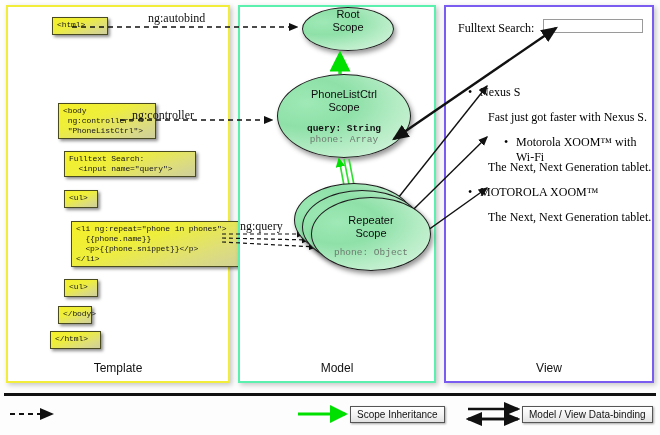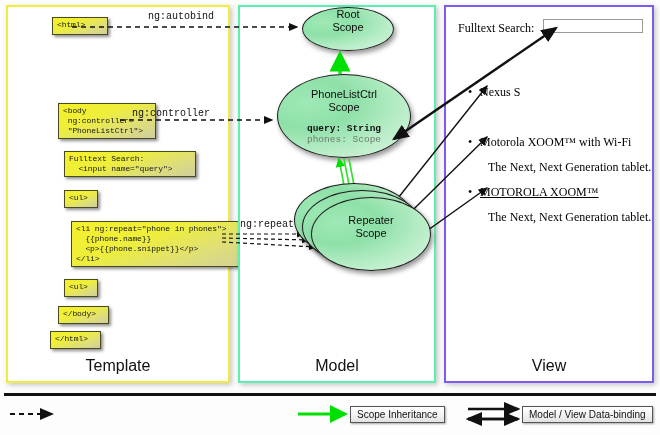--- a/index.html
+++ b/index.html
@@ -26,21 +26,21 @@
     box-sizing: border-box;
   }
   #panel-template { left: 6px;   top: 5px; width: 224px; height: 378px; border: 2px solid #f2ec3a; }
   #panel-model    { left: 238px; top: 5px; width: 198px; height: 378px; border: 2px solid #5cf0ae; }
   #panel-view     { left: 444px; top: 5px; width: 210px; height: 378px; border: 2px solid #7b5cf0; }
 
   .panel-title {
     position: absolute;
     left: 0; right: 0; bottom: 6px;
     text-align: center;
-    font-size: 16px;
+    font-size: 12px;
     color: #111;
     font-family: "Liberation Sans", sans-serif;
   }
 
   
   .codebox {
     position: absolute;
     box-sizing: border-box;
     border: 1px solid #4a4a20;
     background: linear-gradient(160deg, #f5f02a 0%, #eeee3b 38%, #dede7a 72%, #cfcf9d 100%);
@@ -111,22 +111,22 @@
   }
   .view-p {
     position: absolute;
     font-size: 12px;
     left: 42px;
   }
 
   
   .conn-label {
     position: absolute;
-    font-family: Liberation Mono, monospace;
-    font-size: 10px;
+    font-family: Liberation Serif, serif;
+    font-size: 12px;
     color: #111;
     white-space: nowrap;
   }
 
   
   #arrows {
     position: absolute; left: 0; top: 0;
     width: 660px; height: 435px;
     pointer-events: none;
   }
@@ -170,65 +170,67 @@
 
   <div class="codebox" style="left:26px; top:190px; width:34px; height:18px;">&lt;ul&gt;</div>
 
   <div class="codebox" style="left:33px; top:221px; width:186px; height:46px;">&lt;li ng:repeat="phone in phones"&gt;
   {{phone.name}}
   &lt;p&gt;{{phone.snippet}}&lt;/p&gt;
 &lt;/li&gt;</div>
 
   <div class="codebox" style="left:26px; top:279px; width:34px; height:18px;">&lt;ul&gt;</div>
 
-  <div class="codebox" style="left:20px; top:306px; width:51px; height:18px;">&lt;/body&gt;</div>
+  <div class="codebox" style="left:20px; top:306px; width:34px; height:18px;">&lt;/body&gt;</div>
 
   <div class="codebox" style="left:12px; top:331px; width:51px; height:18px;">&lt;/html&gt;</div>
 
   <div class="panel" id="panel-model">
     <div class="panel-title">Model</div>
   </div>
 
   <div class="ellipse" style="left:302px; top:7px; width:92px; height:44px; padding-top:0;">
     <div class="title">Root</div>
     <div class="title">Scope</div>
   </div>
 
   <div class="ellipse" style="left:277px; top:74px; width:134px; height:84px; padding-top:13px;">
     <div class="title">PhoneListCtrl</div>
     <div class="title">Scope</div>
     <div class="prop bold" style="margin-top:9px;">query: String</div>
-    <div class="prop dim">phones: Scope</div>
+    <div class="prop dim">phone: Array</div>
   </div>
 
   <div class="ellipse" style="left:294px; top:183px; width:120px; height:74px; z-index:1;"></div>
   <div class="ellipse" style="left:302px; top:190px; width:120px; height:74px; z-index:2;"></div>
   <div class="ellipse" style="left:311px; top:197px; width:120px; height:74px; padding-top:16px; z-index:3;">
     <div class="title">Repeater</div>
     <div class="title">Scope</div>
+    <div class="prop dim" style="margin-top:7px;">phone: Object</div>
   </div>
 
   <div class="panel" id="panel-view">
     <div class="panel-title">View</div>
 
     <div class="view-serif" id="view-search-label">Fulltext Search:</div>
     <input id="view-search-input" type="text" value="" placeholder="" style="">
 
     <div class="view-serif view-li" style="top:78px;">Nexus S</div>
-
-    <div class="view-serif view-li" style="top:128px;">Motorola XOOM™  with Wi-Fi</div>
+    <div class="view-serif view-p" style="top:103px;">Fast just got faster with Nexus S.</div>
+
+    <div class="view-serif view-li" style="top:128px;margin-left:36px;">Motorola XOOM™  with Wi-Fi</div>
     <div class="view-serif view-p" style="top:153px;">The Next, Next Generation tablet.</div>
 
-    <div class="view-serif view-li" style="top:178px;text-decoration:underline;">MOTOROLA XOOM™</div>
+    <div class="view-serif view-li" style="top:178px;">MOTOROLA XOOM™</div>
     <div class="view-serif view-p" style="top:203px;">The Next, Next Generation tablet.</div>
   </div>
 
   <div class="conn-label" style="left:148px; top:11px;">ng:autobind</div>
   <div class="conn-label" style="left:132px; top:108px;">ng:controller</div>
-  <div class="conn-label" style="left:240px; top:219px;">ng:repeat</div>
+  <div class="conn-label" style="left:240px; top:219px;">ng:query</div>
 
   <svg id="arrows" viewBox="0 0 660 435" xmlns="http://www.w3.org/2000/svg">
     <defs>
       <marker id="ah-black" markerWidth="7" markerHeight="7" refX="6" refY="3" orient="auto">
         <path d="M0,0 L7,3 L0,6 z" fill="#111"></path>
       </marker>
       <marker id="ah-black-start" markerWidth="7" markerHeight="7" refX="1" refY="3" orient="auto">
         <path d="M7,0 L0,3 L7,6 z" fill="#111"></path>
       </marker>
       <marker id="ah-green" markerWidth="6" markerHeight="6" refX="5" refY="3" orient="auto">

